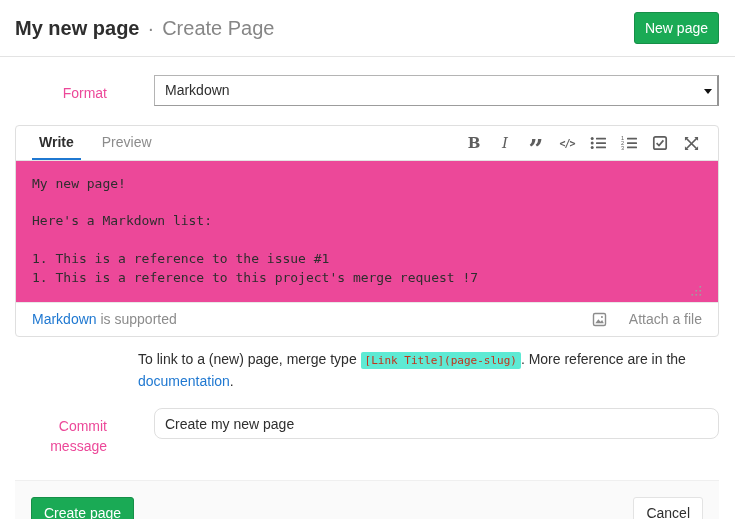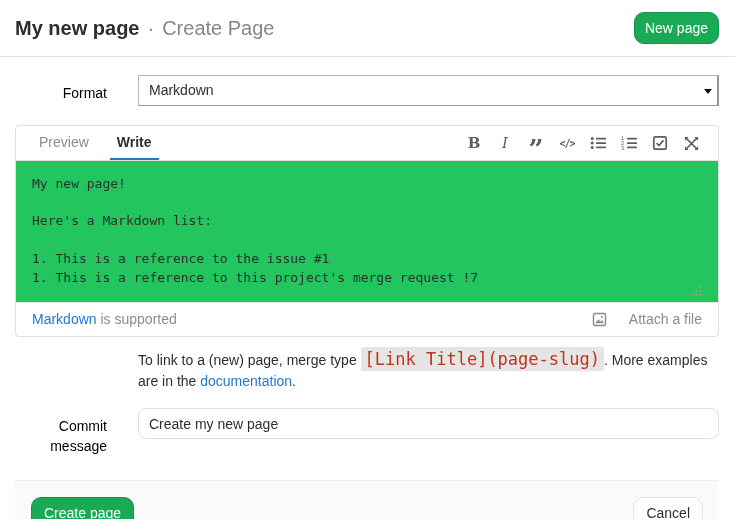--- a/index.html
+++ b/index.html
@@ -10,34 +10,34 @@
   .page-header {
     display:flex; align-items:center; justify-content:space-between;
     padding:12px 16px 12px 15px; height:57px;
     border-bottom:1px solid #e3e3e3;
   }
   .title-wrap { display:flex; align-items:baseline; gap:8px; font-size:20px; }
   .page-title { font-weight:bold; color:#2e2e2e; }
   .title-dot, .page-subtitle { color:#868686; font-weight:normal; }
   .btn {
     display:inline-block; font-size:14px; line-height:16px;
-    border-radius:10px; padding:7px 10px; cursor:pointer; text-align:center;
+    border-radius:3px; padding:7px 10px; cursor:pointer; text-align:center;
     font-family:"Liberation Sans", sans-serif;
   }
   .btn-green { background:#1aaa55; border:1px solid #168f48; color:#fff; }
   .btn-cancel { background:#fff; border:1px solid #e3e3e3; color:#2e2e2e; padding:7px 14px; }
 
   
   .form-row { display:flex; padding:0 16px 0 15px; }
   .row-format { margin-top:18px; }
   .row-content { margin-top:19px; }
   .row-commit { margin-top:16px; }
   .form-label {
-    width:92px; min-width:92px; margin-right:31px; text-align:right;
-    font-size:14px; color:#000000; padding-top:8px; line-height:20px;
+    width:92px; min-width:92px; margin-right:47px; text-align:right;
+    font-size:14px; color:#ec4899; padding-top:8px; line-height:20px;
   }
   .form-field { flex:1; min-width:0; }
 
   
   .select-box {
     position:relative; height:31px; background:#fff;
     border:1px solid #b4b4b4; border-right:2px solid #949494; border-bottom-color:#9c9c9c;
     font-size:14px; line-height:29px; padding:0 10px; cursor:pointer;
   }
   .select-box .arrow {
@@ -65,39 +65,39 @@
   .icon-btn svg { display:block; }
   .glyph-b { font-family:"DejaVu Serif", serif; font-weight:bold; font-size:15px; }
   .glyph-i { font-family:"DejaVu Serif", serif; font-style:italic; font-size:15px; }
   .glyph-quote { font-family:"DejaVu Serif", serif; font-weight:bold; font-size:26px; line-height:10px; padding-top:12px; }
   .glyph-code { font-family:"DejaVu Sans Mono", monospace; font-size:10px; font-weight:bold; letter-spacing:-1px; }
 
   .ta-wrap { position:relative; border-bottom:1px solid #e8e8e8; }
   .md-textarea {
     display:block; width:100%; height:141px; border:none; outline:none; resize:none;
     padding:14px 16px; font-family:"DejaVu Sans Mono", monospace;
-    font-size:13px; line-height:18.7px; color:#2e2e2e; background:#22c55e;
+    font-size:13px; line-height:18.7px; color:#2e2e2e; background:#ec4899;
   }
   .resize-grip { position:absolute; right:16px; bottom:1px; cursor:nwse-resize; }
 
   .md-footer {
     display:flex; align-items:flex-start; justify-content:space-between;
     padding:8px 16px 9px; font-size:14px; color:#8c8c8c;
   }
   a.link { color:#1f78d1; text-decoration:none; cursor:pointer; }
   .attach { display:flex; align-items:center; gap:22px; color:#8c8c8c; cursor:pointer;
     background:none; border:none; font-size:14px; font-family:"Liberation Sans", sans-serif; }
 
   
   .help-text {
     margin:12px 16px 0 138px; font-size:14px; line-height:21px; color:#2e2e2e;
   }
   .code-span {
-    font-family:"DejaVu Sans Mono", monospace; font-size:17px;
-    color:#c0341d; background:#e5e5e5; padding:2px 4px; border-radius:2px;
+    font-family:"DejaVu Sans Mono", monospace; font-size:11px;
+    color:#c0341d; background:#5eead4; padding:2px 4px; border-radius:2px;
   }
 
   
   .text-input {
     width:100%; height:31px; border:1px solid #dfdfdf; border-radius:8px;
     padding:0 10px; font-size:14px; color:#2e2e2e; outline:none;
     font-family:"Liberation Sans", sans-serif;
   }
 
   
@@ -131,22 +131,22 @@
         <span class="arrow"></span>
       </div>
     </div>
   </div>
 
   <div class="form-row row-content">
     <div class="form-field">
       <div class="md-editor">
 
         <div class="md-toolbar">
+          <span class="md-tab active">Write</span>
           <span class="md-tab">Preview</span>
-          <span class="md-tab active">Write</span>
           <span class="md-icons">
             <button class="icon-btn glyph-b">B</button>
             <button class="icon-btn glyph-i">I</button>
             <button class="icon-btn glyph-quote">
                 <span>”</span>
               </button>
             <button class="icon-btn glyph-code">&lt;/&gt;</button>
             <button class="icon-btn">
               <svg width="16" height="16" viewBox="0 0 16 16" fill="currentColor">
                 <circle cx="2.2" cy="3.6" r="1.5"></circle>
@@ -212,21 +212,21 @@
             </svg>
             <span>Attach a file</span>
           </button>
         </div>
 
       </div>
     </div>
   </div>
 
   <p class="help-text">
-    <span>To link to a (new) page, merge type </span><code class="code-span">[Link Title](page-slug)</code><span>. More examples are in the </span><a class="link">documentation</a><span>.</span>
+    <span>To link to a (new) page, merge type </span><code class="code-span">[Link Title](page-slug)</code><span>. More reference are in the </span><a class="link">documentation</a><span>.</span>
   </p>
 
   <div class="form-row row-commit">
     <div class="form-label">Commit message</div>
     <div class="form-field">
       <input class="text-input" type="text" value="Create my new page" style="">
     </div>
   </div>
 
   <div class="form-actions">

